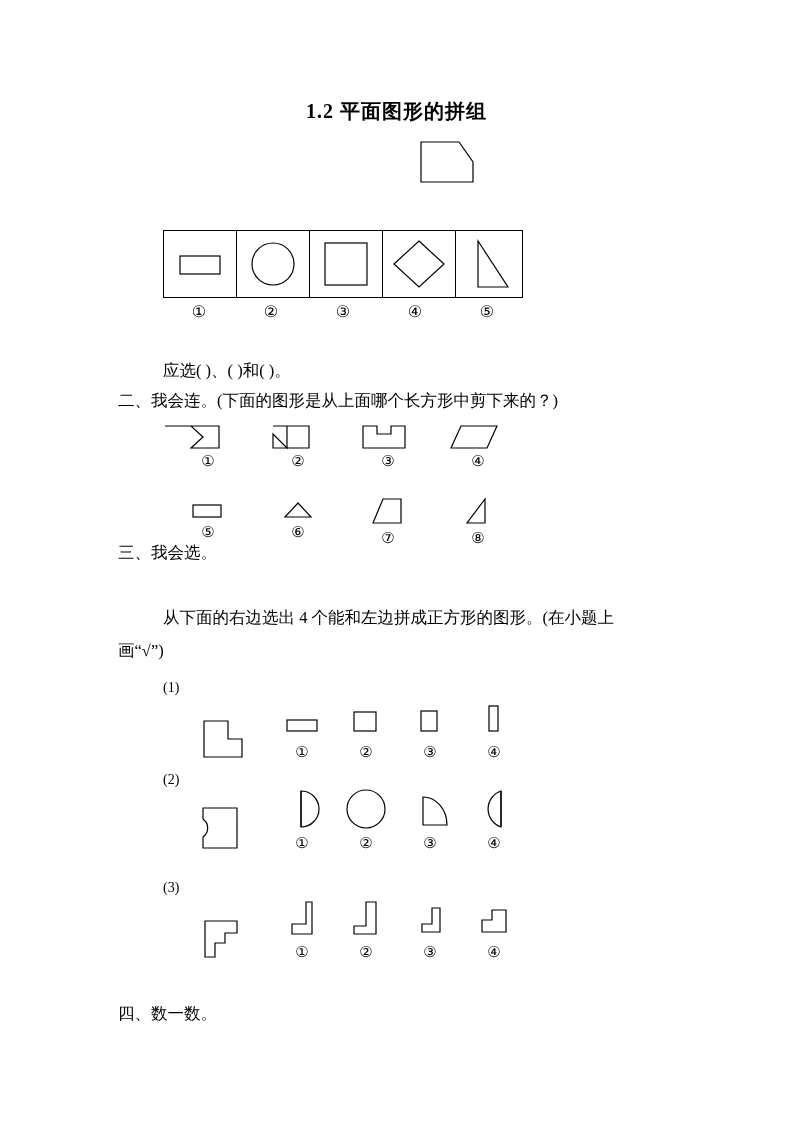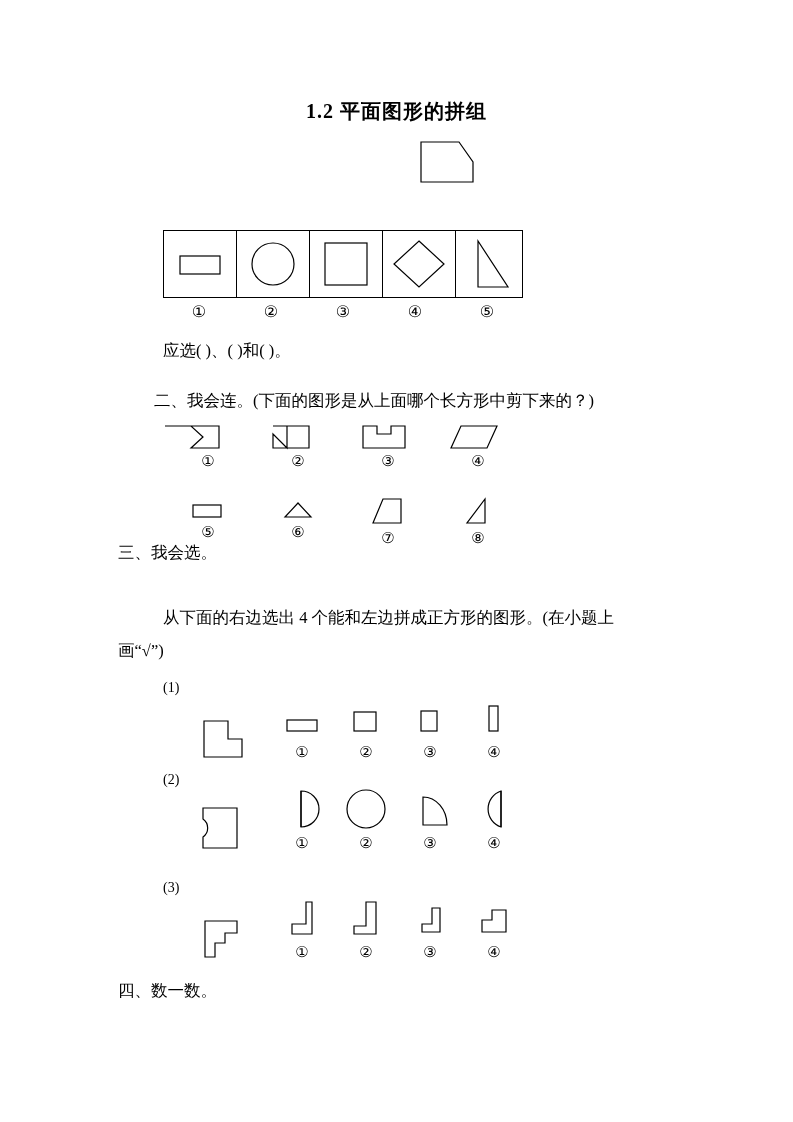--- a/index.html
+++ b/index.html
@@ -67,24 +67,24 @@
     left: 163px;
     width: 360px;
     display: flex;
   }
   #sec1-labels span {
     flex: 1 1 0;
     text-align: center;
     font-size: 16px;
   }
 
-  #sec1-answer { top: 340px; left: 163px; }
+  #sec1-answer { top: 360px; left: 163px; }
 
   
-  #sec2-text { top: 390px; left: 118px; margin-left: 36px; }
+  #sec2-text { top: 390px; left: 118px; }
 
   .row-shapes {
     position: absolute;
     display: flex;
   }
   .row-shapes .item {
     position: relative;
     text-align: center;
   }
   .row-shapes .num {
@@ -120,21 +120,21 @@
   }
   .group .left-shape { width: 90px; text-align: center; }
   .group .opt { width: 64px; text-align: center; }
   .group .num { font-size: 15px; margin-top: 3px; }
 
   #grp1 { top: 700px; left: 180px; }
   #grp2 { top: 785px; left: 180px; }
   #grp3 { top: 898px; left: 180px; }
 
   
-  #sec4-text { top: 980px; left: 118px; }
+  #sec4-text { top: 1003px; left: 118px; }
 
   svg { display: block; overflow: visible; }
   .stroke { fill: none; stroke: #000; stroke-width: 1.2; }
   .center-svg { margin: 0 auto; }
 </style>
 </head>
 <body>
 
 <div class="page">
 

